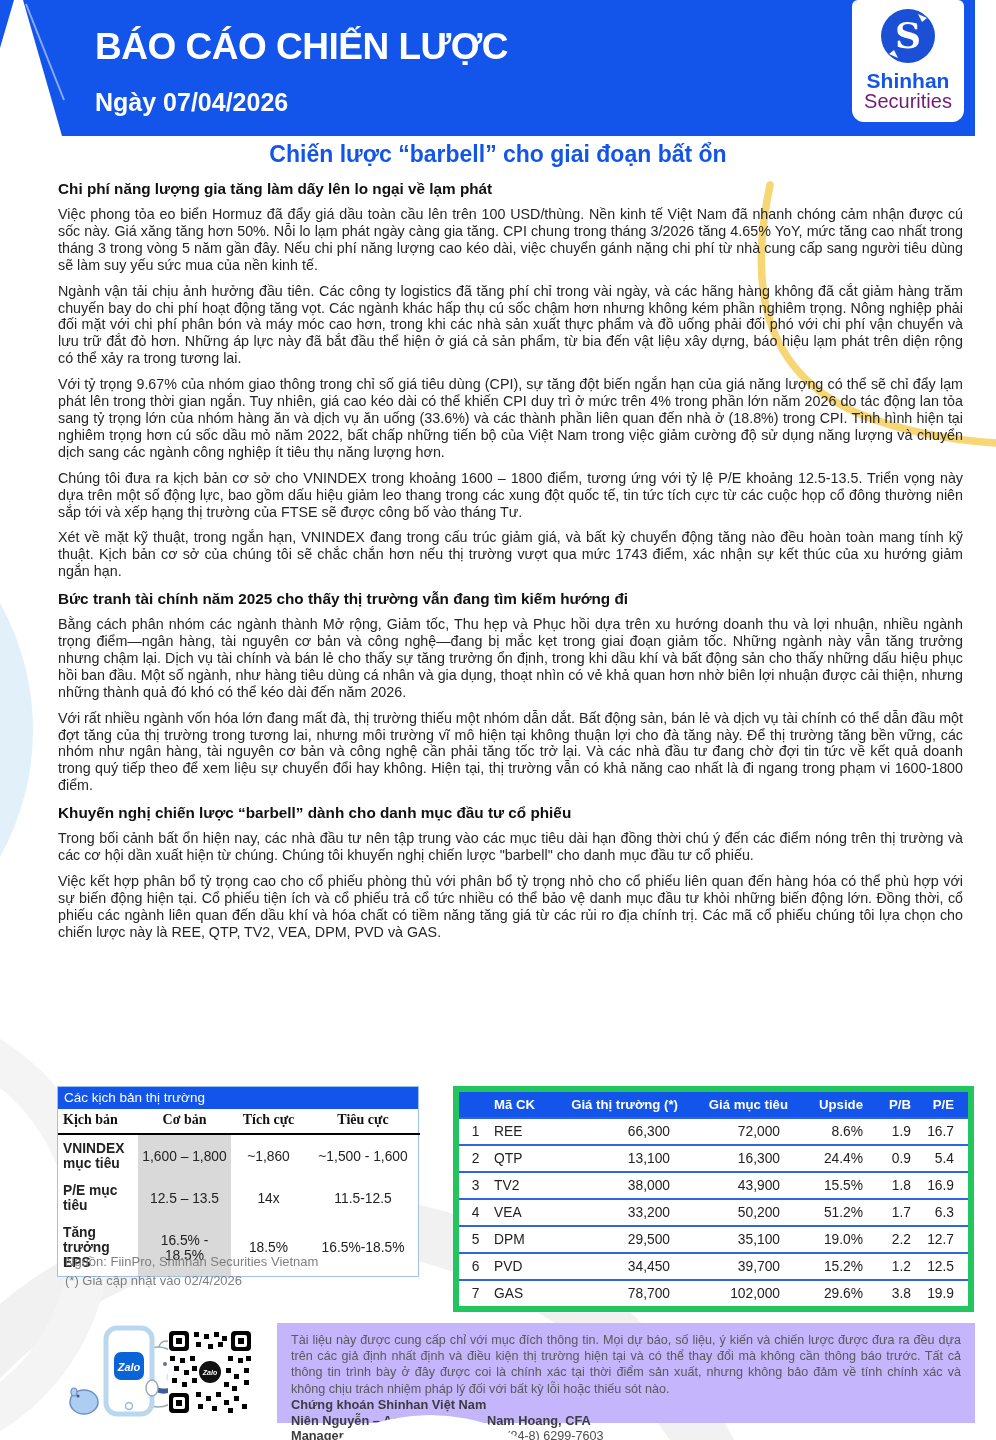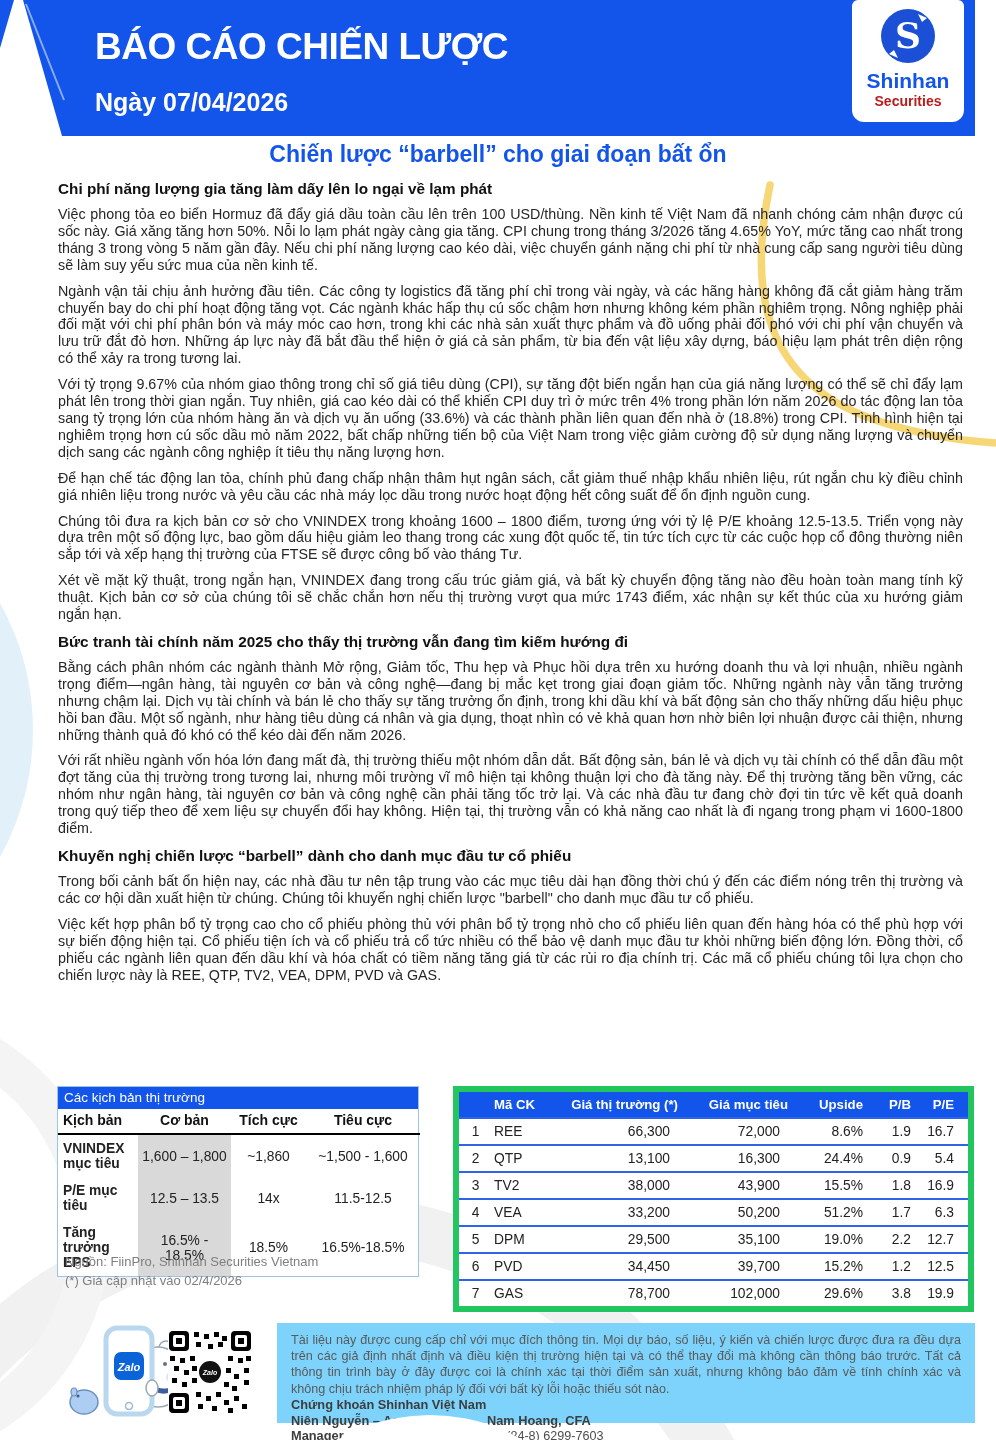--- a/index.html
+++ b/index.html
@@ -15,39 +15,39 @@
   .band { position:absolute; left:0; top:0; width:975px; height:136px; background:#1355ea;
           clip-path:polygon(23px 0, 975px 0, 975px 136px, 62px 136px); }
   .band-sliver { position:absolute; left:0; top:0; width:22px; height:52px; background:#1355ea;
           clip-path:polygon(0 0, 14px 0, 0 48px); }
   .band-accent-svg { position:absolute; left:0; top:0; }
   .hdr-title { position:absolute; left:95px; top:26px; color:#ffffff; font-size:37px; font-weight:700; letter-spacing:-0.5px; }
   .hdr-date { position:absolute; left:95px; top:88px; color:#ffffff; font-size:25px; font-weight:700; }
   .logo-card { position:absolute; left:852px; top:0; width:112px; height:122px; background:#ffffff;
           border-radius:6px 6px 12px 12px; text-align:center; padding-top:8px; }
   .logo-name { color:#1355ea; font-weight:700; font-size:21px; line-height:22px; margin-top:2px; }
-  .logo-sub { color:#b91c1c; font-weight:700; font-size:14px; line-height:19px; }
+  .logo-sub { color:#701a75; font-weight:400; font-size:20px; line-height:19px; }
 
   
   .page-title { position:absolute; left:0; top:141px; width:996px; text-align:center;
           color:#1355ea; font-size:23px; font-weight:700; z-index:2; }
 
   
   .content { position:absolute; left:58px; top:180px; width:905px; height:904px; overflow:hidden; z-index:2; color:#262626; }
   .content h3 { font-size:15.3px; font-weight:700; color:#111111; margin:10px 0 8px; }
   .content p { font-size:14.3px; line-height:16.9px; text-align:justify; margin:0 0 9px; }
 
   
   .scn-wrap { position:absolute; left:57px; top:1086px; width:362px; z-index:2; background:#ffffff; border:1.5px solid #9dc3e6; }
   .scn-title { background:#1355ea; color:#ffffff; font-size:13.5px; font-weight:400; padding:3px 6px 4px; }
   table.scn { width:100%; border-collapse:collapse; table-layout:fixed; }
   table.scn col.c0 { width:80px; } table.scn col.c1 { width:93px; }
   table.scn col.c2 { width:75px; } table.scn col.c3 { width:114px; }
   table.scn th { font-size:14px; font-weight:700; color:#111; border-bottom:2.5px solid #000;
-          padding:3px 2px 5px; text-align:center; }
+          padding:3px 2px 5px; text-align:center;font-family:Liberation Serif, serif; }
   table.scn th:first-child { text-align:left; padding-left:5px; }
   table.scn td { font-size:13.8px; color:#222; text-align:center; padding:6px 2px;margin-top:20px; }
   table.scn td.lbl { text-align:left; font-weight:700; padding-left:5px; line-height:15px; }
   table.scn td.base { background:#d9d9d9; }
 
   .notes { position:absolute; left:65px; top:1252px; z-index:2; color:#7f7f7f; font-size:13px; line-height:19px; }
 
   
   .stk-wrap { position:absolute; left:453px; top:1086px; width:515px; z-index:2; background:#ffffff; }
   table.stk { width:100%; border-collapse:collapse; table-layout:fixed; border:6px solid #22c55e; }
@@ -57,21 +57,21 @@
   table.stk thead th.l { text-align:left; }
   table.stk thead th.r { text-align:right; padding-right:14px;margin-left:44px; }
   table.stk td { font-size:13.8px; color:#222; padding:5px 2px; border-top:2px solid #2f63e8; }
   table.stk td.c { text-align:center; }
   table.stk td.l { text-align:left; }
   table.stk td.r { text-align:right; padding-right:14px; }
   table.stk td.r2 { text-align:right; padding-right:22px; }
 
   
   .zalo-box { position:absolute; left:68px; top:1322px; z-index:2; }
-  .footer-box { position:absolute; left:277px; top:1323px; width:698px; height:100px; background:#7dd3fc;
+  .footer-box { position:absolute; left:277px; top:1323px; width:698px; height:100px; background:#c4b5fd;
           z-index:2; padding:9px 14px 0 14px; }
   .disclaimer { color:#5a5a5a; font-size:12.6px; line-height:16.2px; text-align:justify; }
   .company { color:#3d3d3d; font-size:12.8px; font-weight:700; margin-top:0; }
   .contacts { display:flex; margin-top:1px; }
   .contact { width:178px; }
   .contact + .contact { margin-left:18px; }
   .contact .nm { color:#3d3d3d; font-size:12.8px; font-weight:700; line-height:15px; }
   .contact .ph { color:#4d4d4d; font-size:12.6px; line-height:16px; }
   .white-cut { position:absolute; z-index:4; pointer-events:none; }
 </style>
@@ -112,21 +112,20 @@
     </div>
   </div>
 
   <div class="page-title">Chiến lược “barbell” cho giai đoạn bất ổn</div>
 
   <div class="content">
     <h3 style="margin-top:0;">Chi phí năng lượng gia tăng làm dấy lên lo ngại về lạm phát</h3>
     <p>Việc phong tỏa eo biển Hormuz đã đẩy giá dầu toàn cầu lên trên 100 USD/thùng. Nền kinh tế Việt Nam đã nhanh chóng cảm nhận được cú sốc này. Giá xăng tăng hơn 50%. Nỗi lo lạm phát ngày càng gia tăng. CPI chung trong tháng 3/2026 tăng 4.65% YoY, mức tăng cao nhất trong tháng 3 trong vòng 5 năm gần đây. Nếu chi phí năng lượng cao kéo dài, việc chuyển gánh nặng chi phí từ nhà cung cấp sang người tiêu dùng sẽ làm suy yếu sức mua của nền kinh tế.</p>
     <p>Ngành vận tải chịu ảnh hưởng đầu tiên. Các công ty logistics đã tăng phí chỉ trong vài ngày, và các hãng hàng không đã cắt giảm hàng trăm chuyến bay do chi phí hoạt động tăng vọt. Các ngành khác hấp thụ cú sốc chậm hơn nhưng không kém phần nghiêm trọng. Nông nghiệp phải đối mặt với chi phí phân bón và máy móc cao hơn, trong khi các nhà sản xuất thực phẩm và đồ uống phải đối phó với chi phí vận chuyển và lưu trữ đắt đỏ hơn. Những áp lực này đã bắt đầu thể hiện ở giá cả sản phẩm, từ bia đến vật liệu xây dựng, báo hiệu lạm phát trên diện rộng có thể xảy ra trong tương lai.</p>
     <p>Với tỷ trọng 9.67% của nhóm giao thông trong chỉ số giá tiêu dùng (CPI), sự tăng đột biến ngắn hạn của giá năng lượng có thể sẽ chỉ đẩy lạm phát lên trong thời gian ngắn. Tuy nhiên, giá cao kéo dài có thể khiến CPI duy trì ở mức trên 4% trong phần lớn năm 2026 do tác động lan tỏa sang tỷ trọng lớn của nhóm hàng ăn và dịch vụ ăn uống (33.6%) và các thành phần liên quan đến nhà ở (18.8%) trong CPI. Tình hình hiện tại nghiêm trọng hơn cú sốc dầu mỏ năm 2022, bất chấp những tiến bộ của Việt Nam trong việc giảm cường độ sử dụng năng lượng và chuyển dịch sang các ngành công nghiệp ít tiêu thụ năng lượng hơn.</p>
-    <p>Để hạn chế tác động lan tỏa, chính phủ đang chấp nhận thâm hụt ngân sách, cắt giảm thuế nhập khẩu nhiên liệu, rút ngắn chu kỳ điều chỉnh giá nhiên liệu trong nước và yêu cầu các nhà máy lọc dầu trong nước hoạt động hết công suất để ổn định nguồn cung.</p>
 
     <p>Chúng tôi đưa ra kịch bản cơ sở cho VNINDEX trong khoảng 1600 – 1800 điểm, tương ứng với tỷ lệ P/E khoảng 12.5-13.5. Triển vọng này dựa trên một số động lực, bao gồm dấu hiệu giảm leo thang trong các xung đột quốc tế, tin tức tích cực từ các cuộc họp cổ đông thường niên sắp tới và xếp hạng thị trường của FTSE sẽ được công bố vào tháng Tư.</p>
     <p>Xét về mặt kỹ thuật, trong ngắn hạn, VNINDEX đang trong cấu trúc giảm giá, và bất kỳ chuyển động tăng nào đều hoàn toàn mang tính kỹ thuật. Kịch bản cơ sở của chúng tôi sẽ chắc chắn hơn nếu thị trường vượt qua mức 1743 điểm, xác nhận sự kết thúc của xu hướng giảm ngắn hạn.</p>
 
     <h3>Bức tranh tài chính năm 2025 cho thấy thị trường vẫn đang tìm kiếm hướng đi</h3>
     <p>Bằng cách phân nhóm các ngành thành Mở rộng, Giảm tốc, Thu hẹp và Phục hồi dựa trên xu hướng doanh thu và lợi nhuận, nhiều ngành trọng điểm—ngân hàng, tài nguyên cơ bản và công nghệ—đang bị mắc kẹt trong giai đoạn giảm tốc. Những ngành này vẫn tăng trưởng nhưng chậm lại. Dịch vụ tài chính và bán lẻ cho thấy sự tăng trưởng ổn định, trong khi dầu khí và bất động sản cho thấy những dấu hiệu phục hồi ban đầu. Một số ngành, như hàng tiêu dùng cá nhân và gia dụng, thoạt nhìn có vẻ khả quan hơn nhờ biên lợi nhuận được cải thiện, nhưng những thành quả đó khó có thể kéo dài đến năm 2026.</p>
     <p>Với rất nhiều ngành vốn hóa lớn đang mất đà, thị trường thiếu một nhóm dẫn dắt. Bất động sản, bán lẻ và dịch vụ tài chính có thể dẫn đầu một đợt tăng của thị trường trong tương lai, nhưng môi trường vĩ mô hiện tại không thuận lợi cho đà tăng này. Để thị trường tăng bền vững, các nhóm như ngân hàng, tài nguyên cơ bản và công nghệ cần phải tăng tốc trở lại. Và các nhà đầu tư đang chờ đợi tin tức về kết quả doanh trong quý tiếp theo để xem liệu sự chuyển đổi hay không. Hiện tại, thị trường vẫn có khả năng cao nhất là đi ngang trong phạm vi 1600-1800 điểm.</p>
 
     <h3>Khuyến nghị chiến lược “barbell” dành cho danh mục đầu tư cổ phiếu</h3>
     <p>Trong bối cảnh bất ổn hiện nay, các nhà đầu tư nên tập trung vào các mục tiêu dài hạn đồng thời chú ý đến các điểm nóng trên thị trường và các cơ hội dần xuất hiện từ chúng. Chúng tôi khuyến nghị chiến lược "barbell" cho danh mục đầu tư cổ phiếu.</p>

